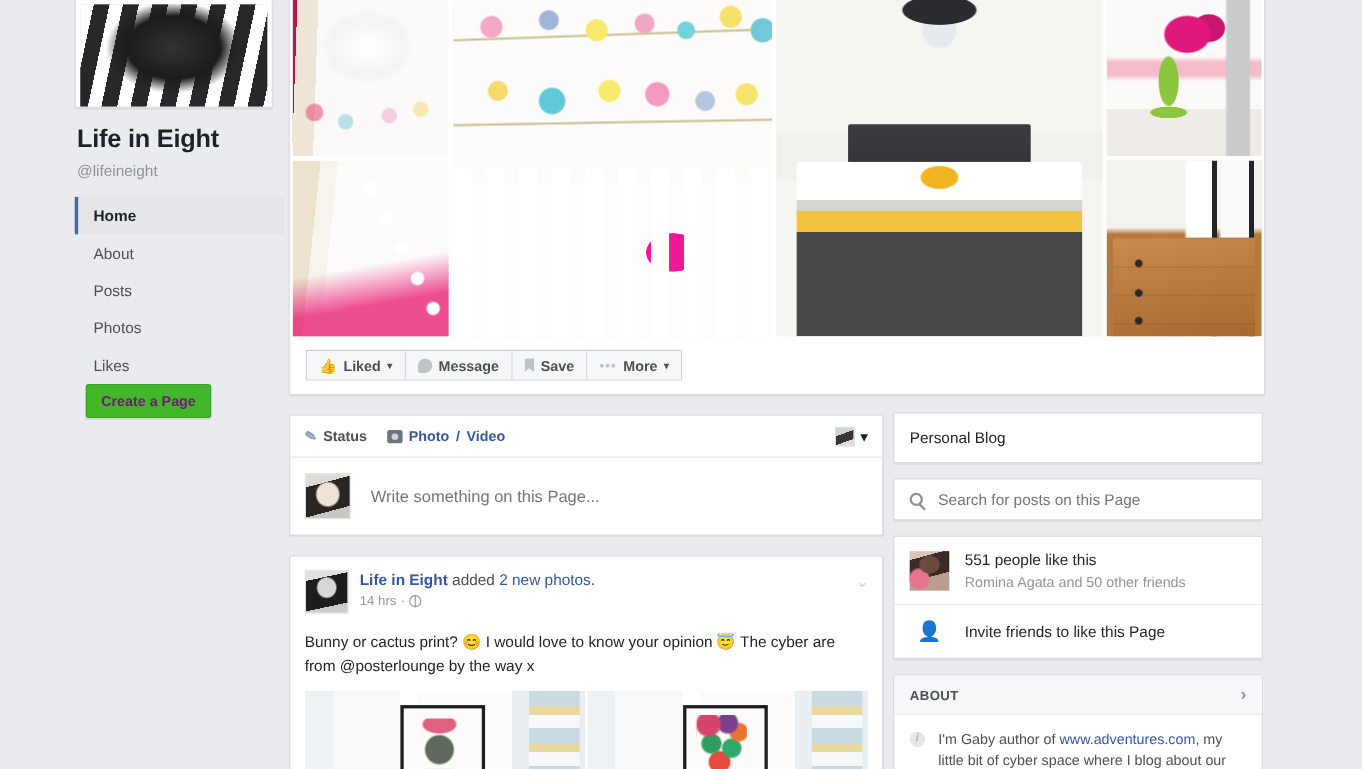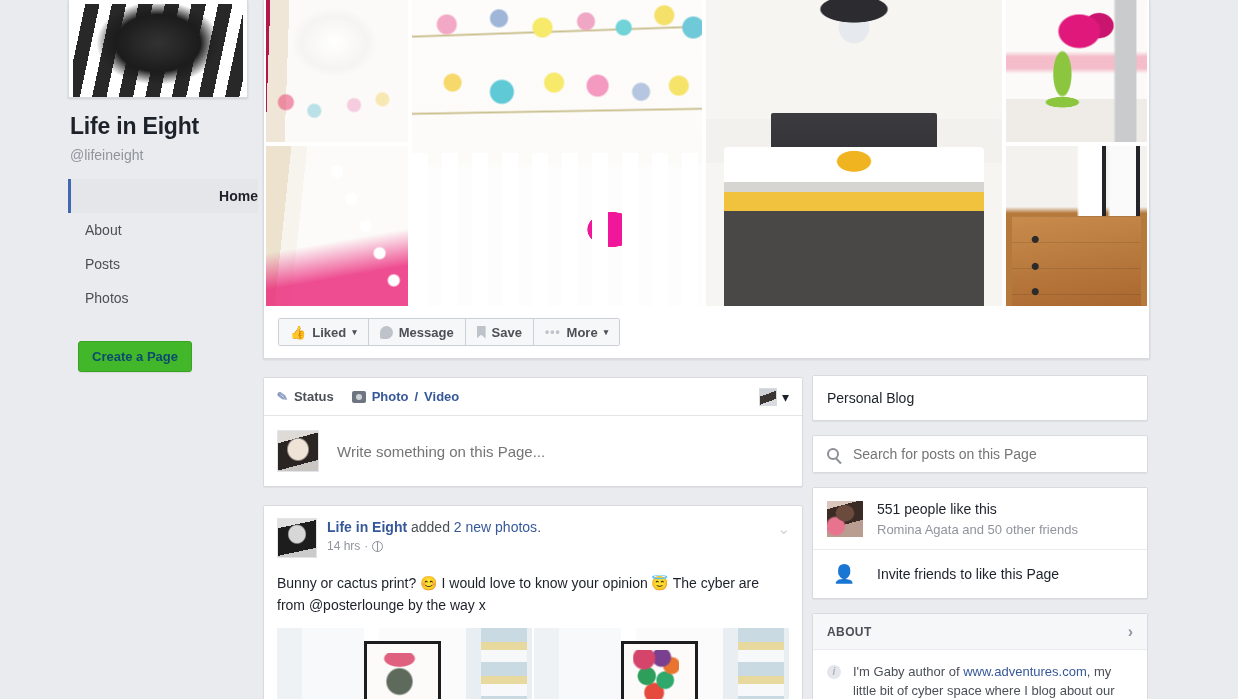--- a/index.html
+++ b/index.html
@@ -43,25 +43,25 @@
     font-size: 14px; color: #90949c; margin: 8px 0 0 2px;
   }
   .nav { margin-top: 16px; }
   .nav-item {
     display: block; height: 34px; line-height: 34px;
     padding-left: 14px; font-size: 14px; color: #4b4f56;
     border-left: 3px solid transparent; cursor: pointer;
   }
   .nav-item.active {
     background: #e4e6e9; border-left-color: #4267b2;
-    font-weight: bold; color: #1d2129; text-align: right;
+    font-weight: bold; color: #1d2129;
   }
   .create-page-btn {
-    display: inline-block; margin-top: 26px; margin-left: 10px;
-    background: #42b72a; color: #0c4a6e; font-weight: bold; font-size: 13px;
+    display: inline-block; margin-left: 10px;
+    background: #42b72a; color: #701a75; font-weight: bold; font-size: 13px;
     padding: 7px 13px; border-radius: 3px; border: 1px solid #3aa222;
     cursor: pointer; box-shadow: 0 1px 1px rgba(0,0,0,.08);
   }
 
   
   .center-col {
     position: absolute; left: 263px; top: 0; width: 542px;
   }
 
   
@@ -402,20 +402,23 @@
       </div>
       <div class="nav-item">
         <span>About</span>
       </div>
       <div class="nav-item">
         <span>Posts</span>
       </div>
       <div class="nav-item">
         <span>Photos</span>
       </div>
+      <div class="nav-item">
+        <span>Likes</span>
+      </div>
     </nav>
 
     <div class="create-page-btn">Create a Page</div>
   </div>
 
   <div class="center-col">
 
     <div class="cover-wrap">
       <div class="photo-strip">
         <div class="ph-cell ph-a">

